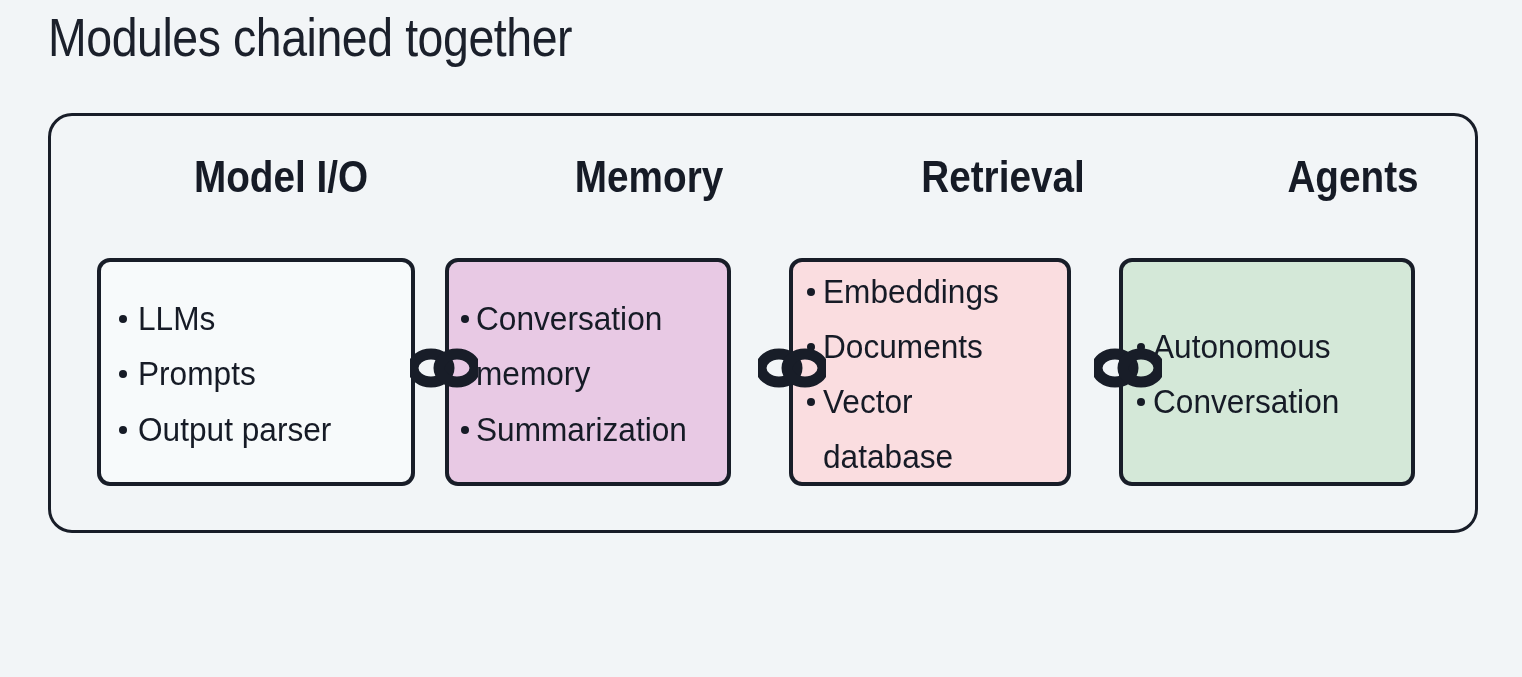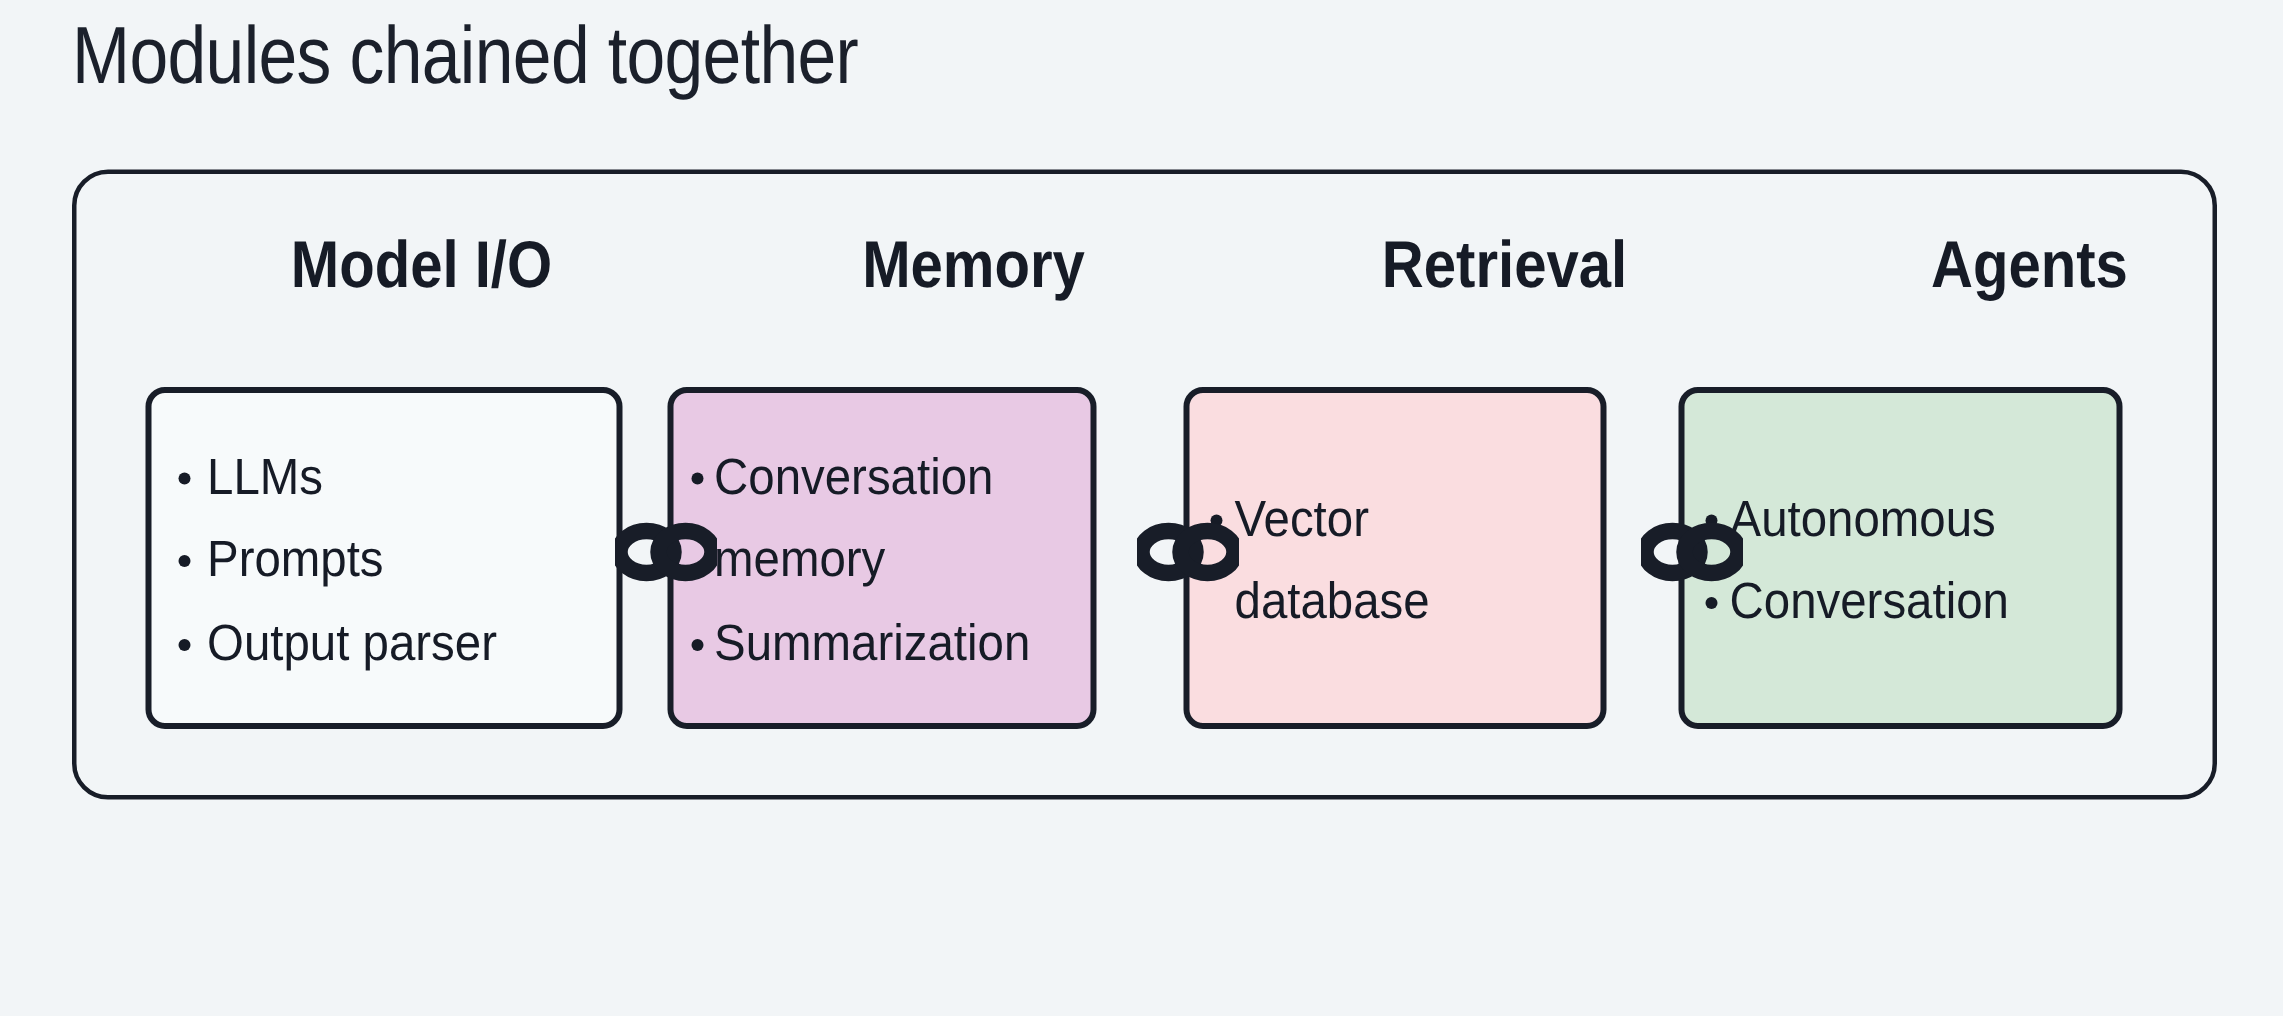--- a/index.html
+++ b/index.html
@@ -172,20 +172,28 @@
         <span class="bullet-dot"></span>
         <span class="bullet-text">Summarization</span>
       </div>
     </div>
 
     <div style="width:58px"></div>
 
     <div class="module-card card-2">
       <div class="bullet-item">
         <span class="bullet-dot"></span>
+        <span class="bullet-text">Embeddings</span>
+      </div>
+      <div class="bullet-item">
+        <span class="bullet-dot"></span>
+        <span class="bullet-text">Documents</span>
+      </div>
+      <div class="bullet-item">
+        <span class="bullet-dot"></span>
         <span class="bullet-text">Vector database</span>
       </div>
     </div>
 
     <div style="width:48px"></div>
 
     <div class="module-card card-3">
       <div class="bullet-item">
         <span class="bullet-dot"></span>
         <span class="bullet-text">Autonomous</span>

